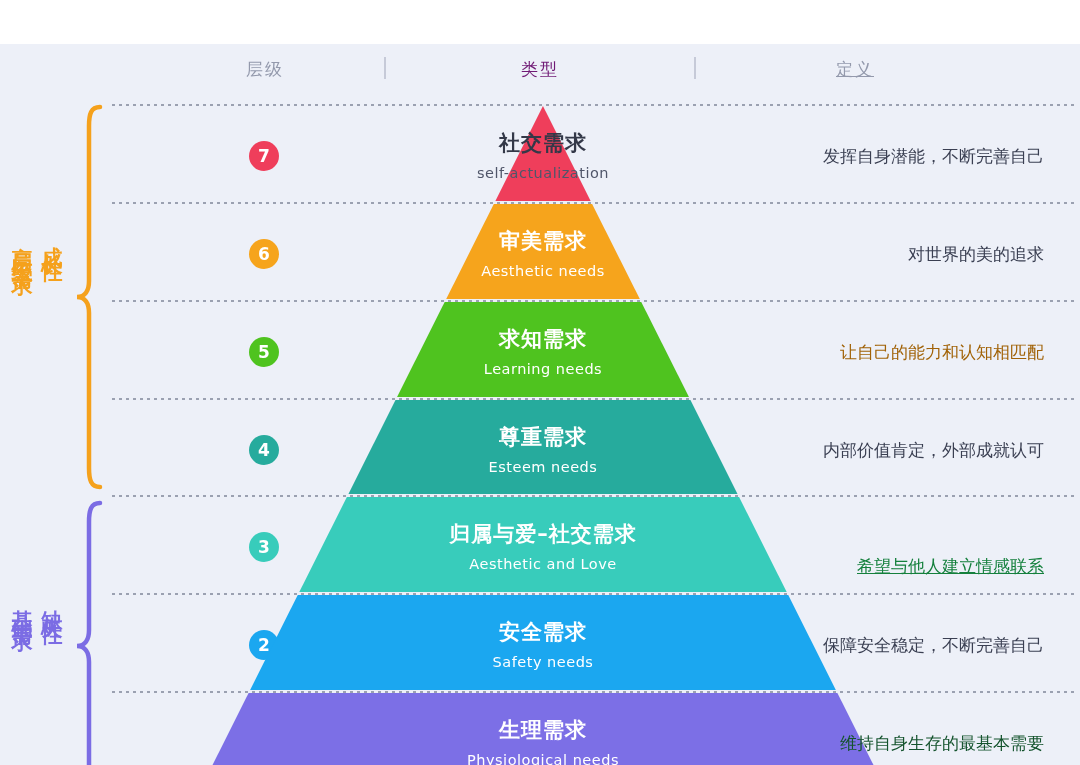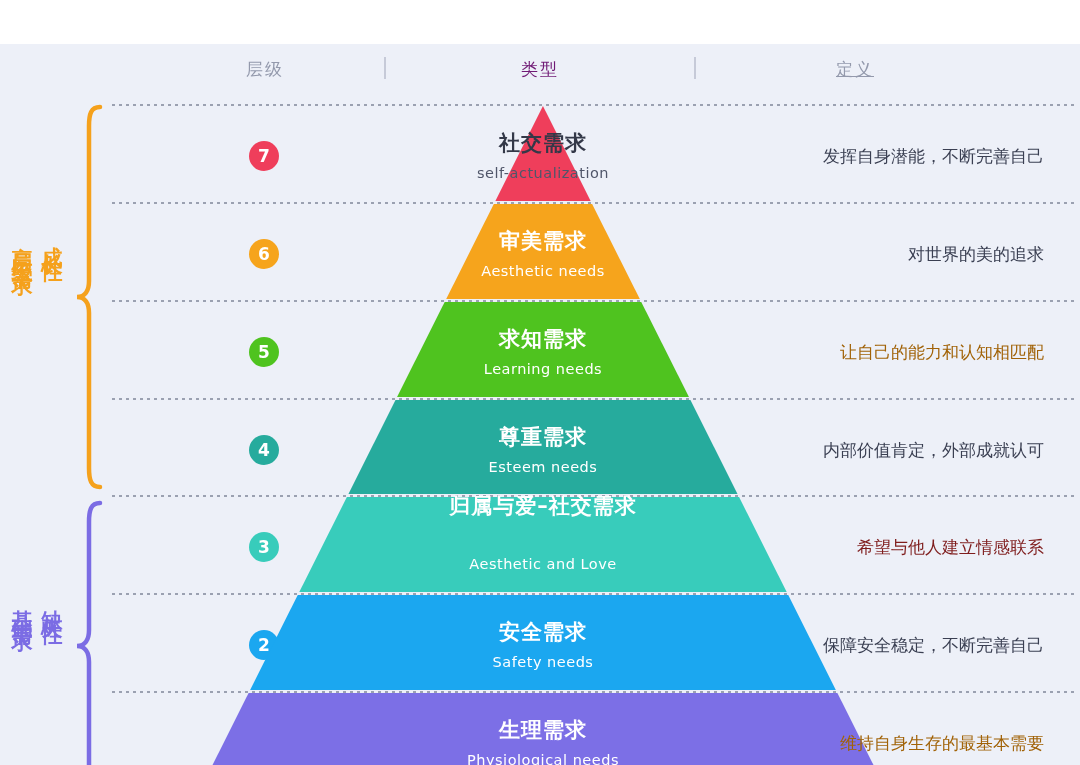--- a/index.html
+++ b/index.html
@@ -89,26 +89,26 @@
       <div class="lv-title" style="top: 281px;">求知需求</div>
       <div class="lv-subtitle" style="top: 315px;">Learning needs</div>
       <div class="lv-definition" style="top: 296px; color: #a16207;">让自己的能力和认知相匹配</div>
       <div class="level-shape" style="left: 348.433px; top: 356px; width: 389.135px; height: 94px; background: rgb(38, 171, 157); clip-path: polygon(47.1px 0px, 342px 0px, 389.1px 94px, 0px 94px);"></div>
       <div class="badge" style="left: 249px; top: 391px; background: rgb(38, 171, 157);">4</div>
       <div class="lv-title" style="top: 379px;">尊重需求</div>
       <div class="lv-subtitle" style="top: 413px;">Esteem needs</div>
       <div class="lv-definition" style="top: 394px; color: rgb(58, 63, 82);">内部价值肯定，外部成就认可</div>
       <div class="level-shape" style="left: 299.289px; top: 453px; width: 487.421px; height: 95px; background: rgb(56, 204, 187); clip-path: polygon(47.6px 0px, 439.8px 0px, 487.4px 95px, 0px 95px);"></div>
       <div class="badge" style="left: 249px; top: 488px; background: rgb(56, 204, 187);">3</div>
-      <div class="lv-title" style="top: 448px;">归属与爱–社交需求</div>
+      <div class="lv-title" style="top: 476px;">归属与爱–社交需求</div>
       <div class="lv-subtitle" style="top: 510px;">Aesthetic and Love</div>
-      <div class="lv-definition" style="top: 491px; color: #7f1d1d;">希望与他人建立情感联系</div>
+      <div class="lv-definition" style="top: 510px; color: #15803d; text-decoration: underline;">希望与他人建立情感联系</div>
       <div class="level-shape" style="left: 250.146px; top: 551px; width: 585.708px; height: 95px; background: rgb(27, 167, 240); clip-path: polygon(47.6px 0px, 538.1px 0px, 585.7px 95px, 0px 95px);"></div>
       <div class="badge" style="left: 249px; top: 586px; background: rgb(27, 167, 240);">2</div>
       <div class="lv-title" style="top: 574px;">安全需求</div>
       <div class="lv-subtitle" style="top: 608px;">Safety needs</div>
       <div class="lv-definition" style="top: 589px; color: rgb(58, 63, 82);">保障安全稳定，不断完善自己</div>
       <div class="level-shape" style="left: 201.504px; top: 649px; width: 682.991px; height: 94px; background: rgb(124, 111, 230); clip-path: polygon(47.1px 0px, 635.9px 0px, 683px 94px, 0px 94px);"></div>
       <div class="lv-title" style="top: 672px;">生理需求</div>
       <div class="lv-subtitle" style="top: 706px;">Physiological needs</div>
-      <div class="lv-definition" style="top: 687px; color: #a16207;">维持自身生存的最基本需要</div>
+      <div class="lv-definition" style="top: 687px; color: #14532d;">维持自身生存的最基本需要</div>
     </div>
 </div>
 
 </body></html>

